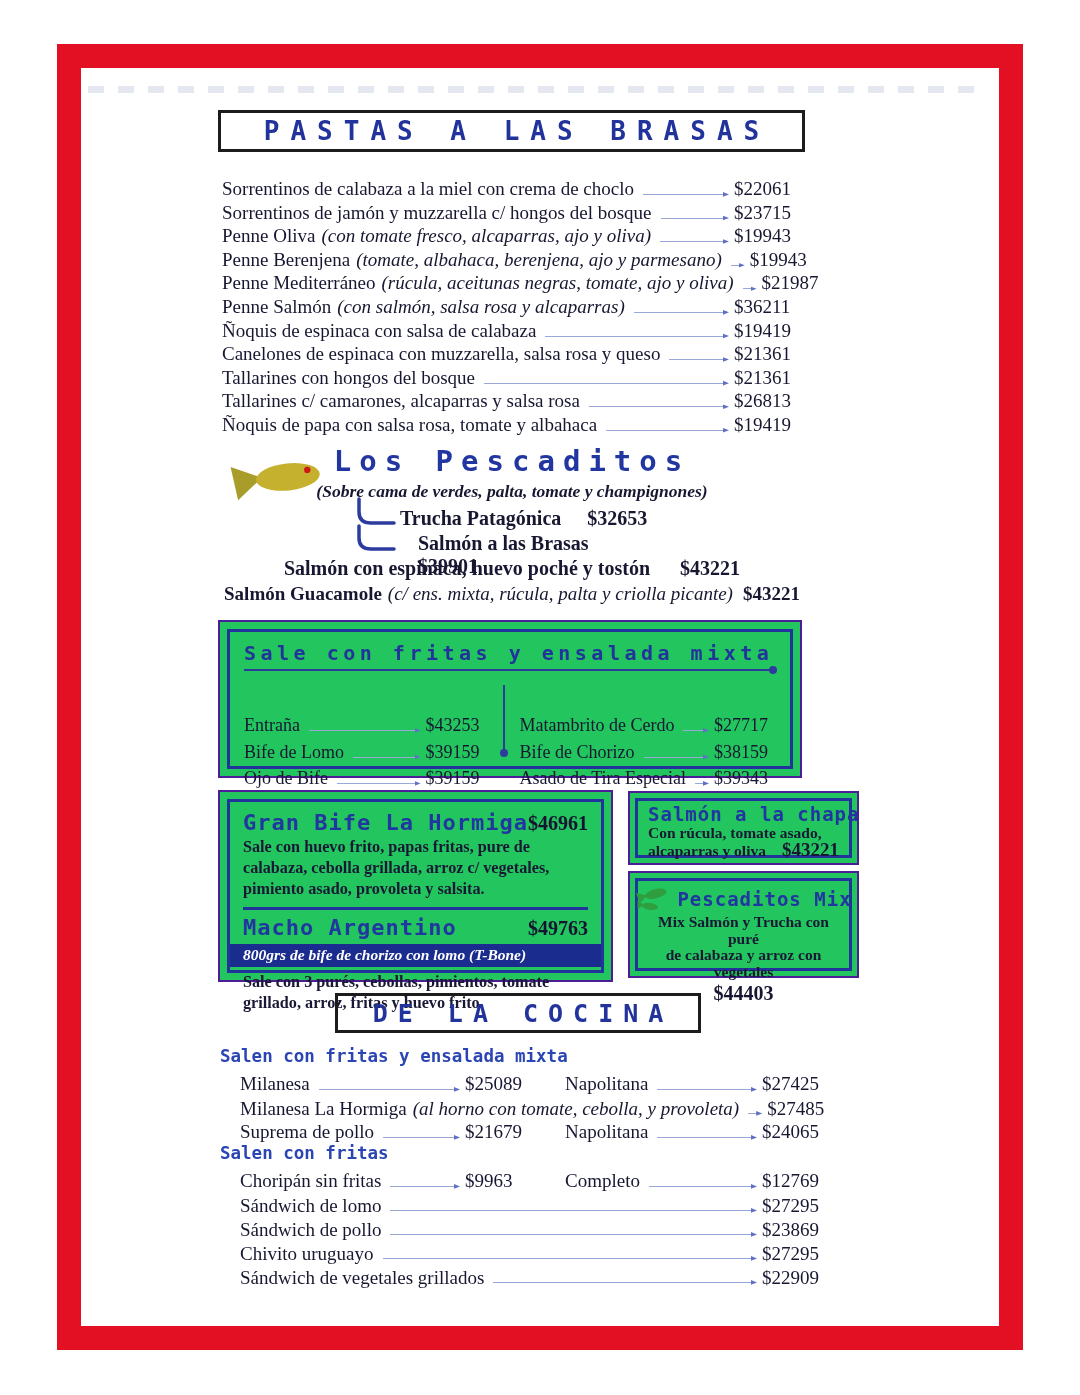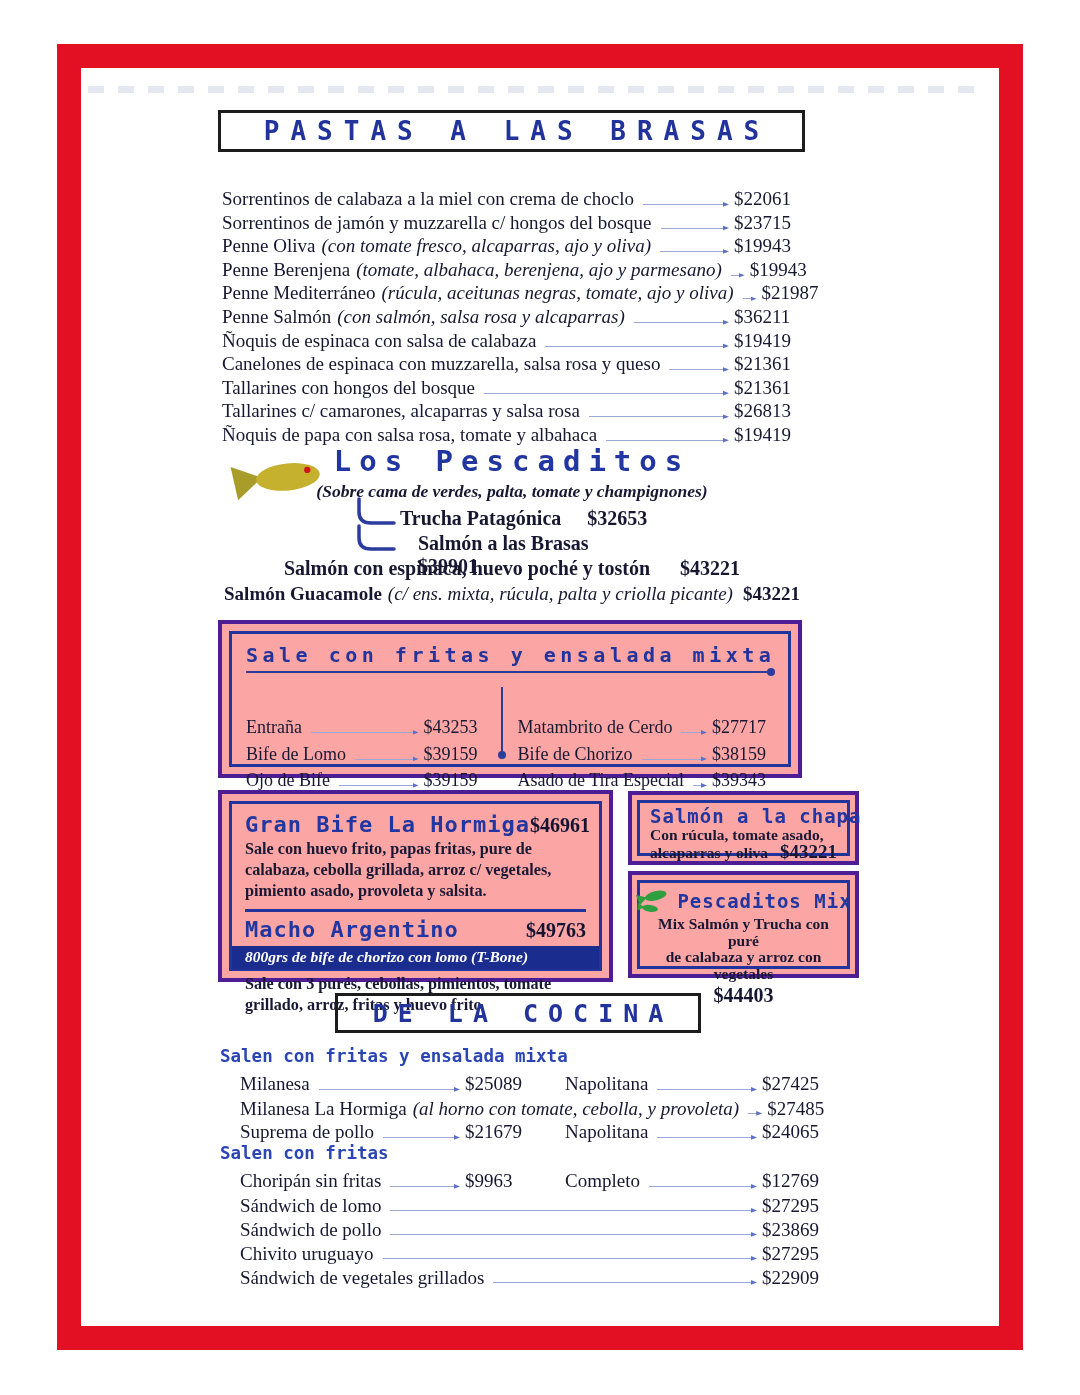--- a/index.html
+++ b/index.html
@@ -23,39 +23,39 @@
   .mrow{display:flex;align-items:baseline;}
   .name{white-space:nowrap;}
   .desc{font-style:italic;white-space:nowrap;margin-left:6px;}
   .desc:empty{display:none;margin:0;}
   .leader{flex:1 1 auto;min-width:12px;height:1px;border-bottom:1.4px solid #9aa8d8;
     margin:0 7px 6px 9px;position:relative;}
   .leader::after{content:'';position:absolute;right:-2px;bottom:-3.4px;width:6px;height:6px;
     background:#5f71c4;clip-path:polygon(0 12%,100% 50%,0 88%);}
   .price{white-space:nowrap;}
   
-  #pasta-list{left:222px;top:176px;width:576px;font-size:19px;}
+  #pasta-list{left:222px;top:166px;width:576px;font-size:19px;}
   #pasta-list .mrow{height:23.6px;}
   #pasta-list .price{width:64px;text-align:left;margin-top:12px;}
   
   .center-line{left:0;width:1024px;text-align:center;white-space:nowrap;}
   #pesc-title{top:444px;font-family:"DejaVu Sans Mono","Liberation Mono",monospace;font-weight:bold;
     font-size:29px;letter-spacing:8px;color:#2136a0;}
   #pesc-sub{top:481px;font-style:italic;font-weight:bold;font-size:17.5px;}
   .pesc-row{font-weight:bold;font-size:20px;display:flex;align-items:baseline;}
   .pesc-row .price{margin-left:26px;}
   #pesc-row-0{left:400px;top:507px;}
   #pesc-row-1{left:392px;top:532px;flex-direction:column;}
   #pesc-line3{top:557px;font-weight:bold;font-size:20px;}
   #pesc-line3 .price{margin-left:30px;}
   #pesc-line4{top:583px;font-size:19px;font-weight:bold;}
   #pesc-line4 .desc{font-weight:normal;}
   #pesc-line4 .price{margin-left:10px;}
   
-  .blue-box{box-sizing:border-box;border:4px solid #4c1d95;padding:7px;background:#fca5a5;}
+  .blue-box{box-sizing:border-box;border:2px solid #4c1d95;padding:7px;background:#22c55e;}
   .blue-inner{box-sizing:border-box;border:3px solid #22339b;height:100%;}
   
   #sale-box{left:218px;top:620px;width:584px;height:158px;}
   #sale-box .blue-inner{padding:9px 14px 0;}
   #sale-title{font-family:"DejaVu Sans Mono","Liberation Mono",monospace;font-weight:bold;
     font-size:20px;letter-spacing:4.5px;color:#22339b;white-space:nowrap;}
   #sale-underline{height:2px;background:#2d3c9c;margin-top:4px;position:relative;}
   #sale-underline::after{content:'';position:absolute;right:-1px;top:-3px;width:8px;height:8px;border-radius:50%;background:#2d3c9c;}
   #sale-cols{display:flex;margin-top:12px;}
   .sale-col{flex:1;font-size:18px;}

